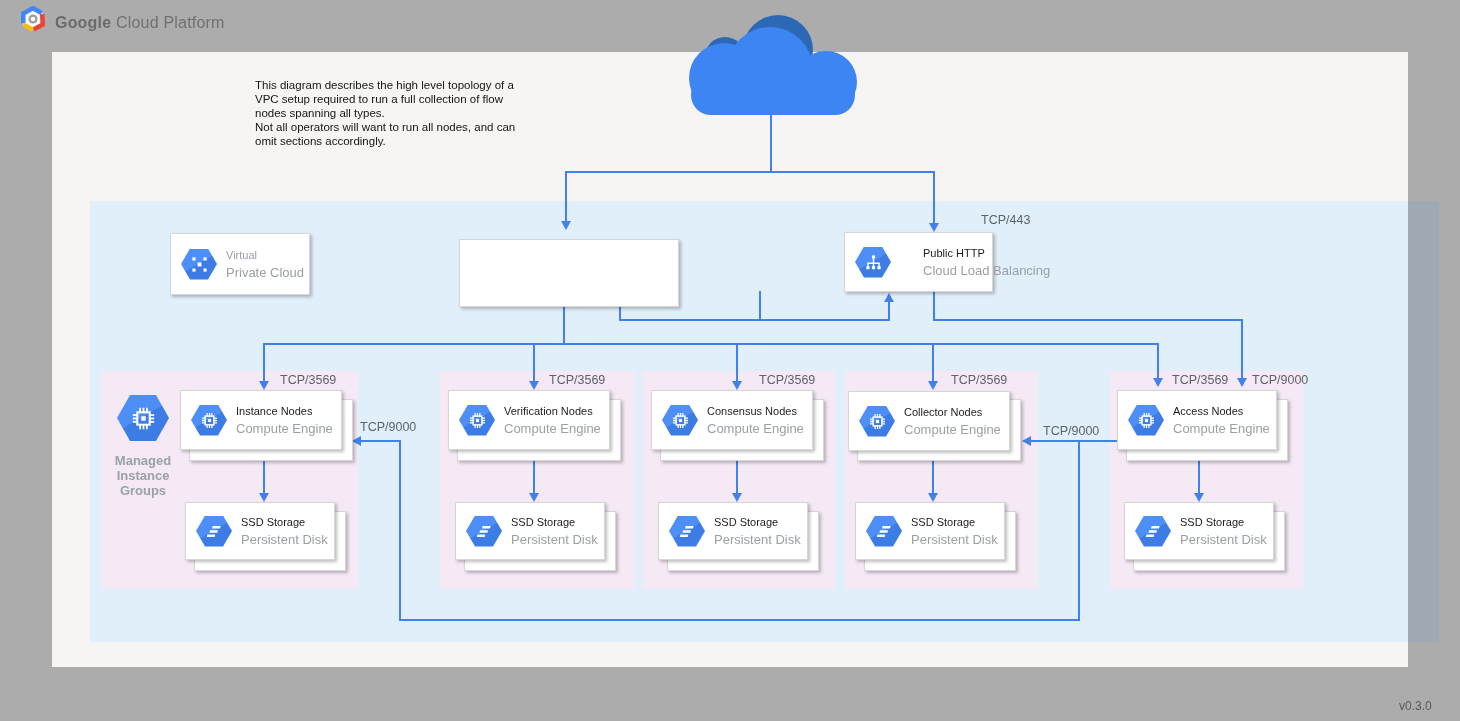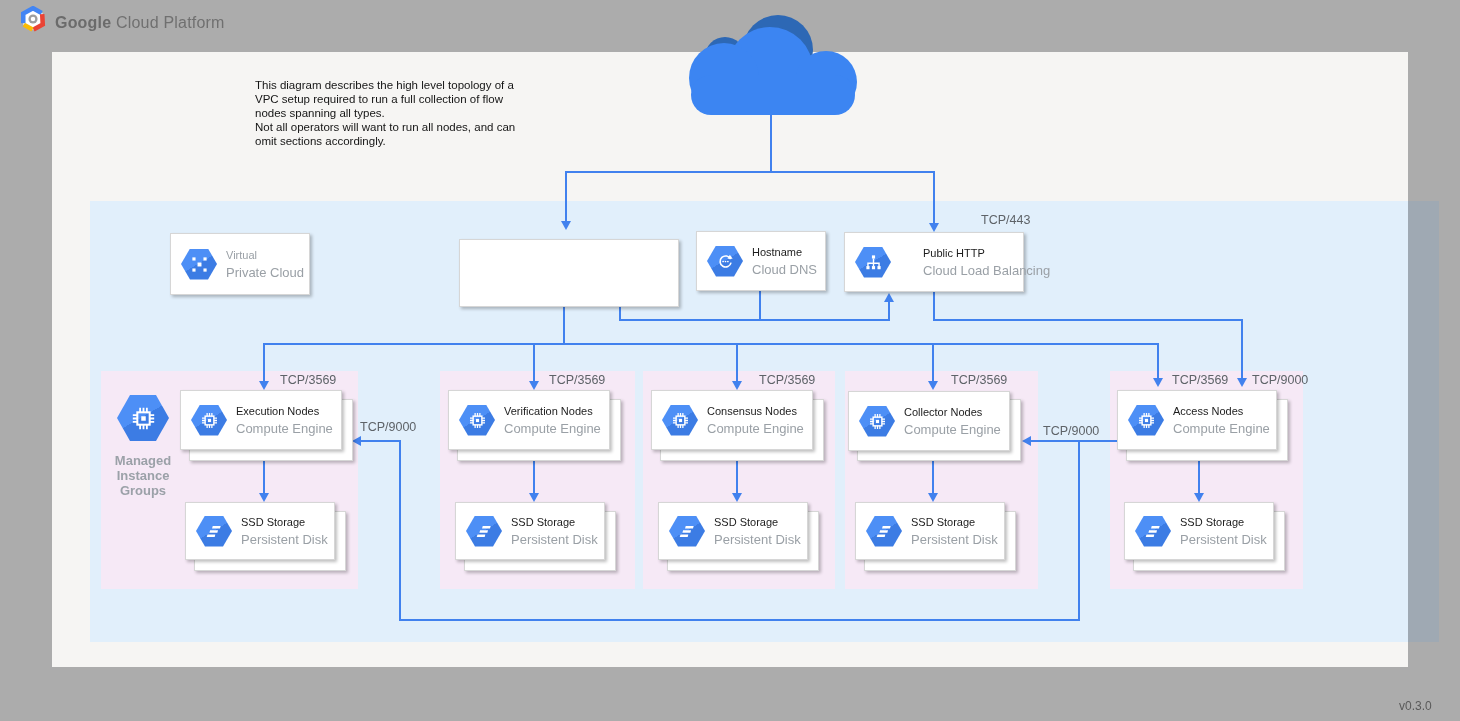--- a/index.html
+++ b/index.html
@@ -170,39 +170,22 @@
         </svg>
     </div>
     <div class="txt">
         <span class="t muted">Virtual</span>
         <span class="s">Private Cloud</span>
       </div>
   </div>
 
   <div class="ghost" style="left:459px;top:239px;width:218px;height:66px;"></div>
 
-  <div class="card" style="left:696px;top:231px;width:130px;height:60px;">
-    <div class="hex">
-      <svg viewBox="0 0 24 24">
-          <path d="M18.5 9 A7 7 0 1 0 19 13.5" fill="none" stroke="#fff" stroke-width="2"></path>
-          <polygon points="14.5,8.5 21,8.5 17.5,3.5" fill="#fff"></polygon>
-          <g fill="#fff">
-            <circle cx="9" cy="12" r="1.1"></circle>
-            <circle cx="12" cy="12" r="1.1"></circle>
-            <circle cx="15" cy="12" r="1.1"></circle>
-          </g>
-        </svg>
-    </div>
-    <div class="txt">
-        <span class="t">Hostname</span>
-        <span class="s">Cloud DNS</span>
-      </div>
-  </div>
-
-  <div class="card" style="left:844px;top:232px;width:180px;height:60px;gap:32px;">
+
+  <div class="card" style="left:844px;top:232px;width:149px;height:60px;gap:32px;">
     <div class="hex">
       <svg viewBox="0 0 24 24">
           <g fill="#fff">
             <rect x="10" y="3" width="4" height="4"></rect>
             <rect x="3" y="16.5" width="4" height="4"></rect>
             <rect x="10" y="16.5" width="4" height="4"></rect>
             <rect x="17" y="16.5" width="4" height="4"></rect>
           </g>
           <path d="M12 7v4 M5 16.5v-3.5h14v3.5 M12 11v5.5" fill="none" stroke="#fff" stroke-width="1.8"></path>
         </svg>
@@ -231,21 +214,21 @@
     <div class="hex">
         <svg viewBox="0 0 24 24">
           <g fill="none" stroke="#fff" stroke-width="1.8">
             <rect x="6.5" y="6.5" width="11" height="11"></rect>
           </g>
           <rect x="10" y="10" width="4" height="4" fill="#fff"></rect>
           <path d="M9 2.5v4M12 2.5v4M15 2.5v4M9 17.5v4M12 17.5v4M15 17.5v4M2.5 9h4M2.5 12h4M2.5 15h4M17.5 9h4M17.5 12h4M17.5 15h4" stroke="#fff" stroke-width="1.6"></path>
         </svg>
       </div>
     <div class="txt">
-        <span class="t">Execution Nodes</span>
+        <span class="t">Instance Nodes</span>
         <span class="s">Compute Engine</span>
       </div>
   </div>
   <div class="ghost" style="left:457px;top:399px;width:162px;height:60px;"></div>
   <div class="card" style="left:448px;top:390px;width:162px;height:60px;">
     <div class="hex">
         <svg viewBox="0 0 24 24">
           <g fill="none" stroke="#fff" stroke-width="1.8">
             <rect x="6.5" y="6.5" width="11" height="11"></rect>
           </g>

